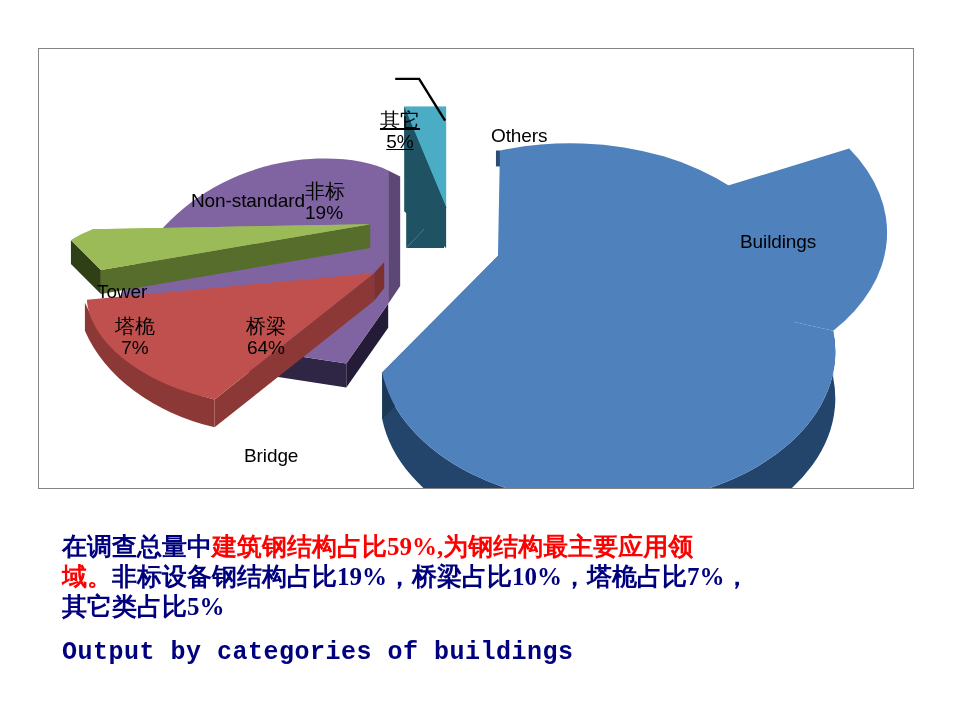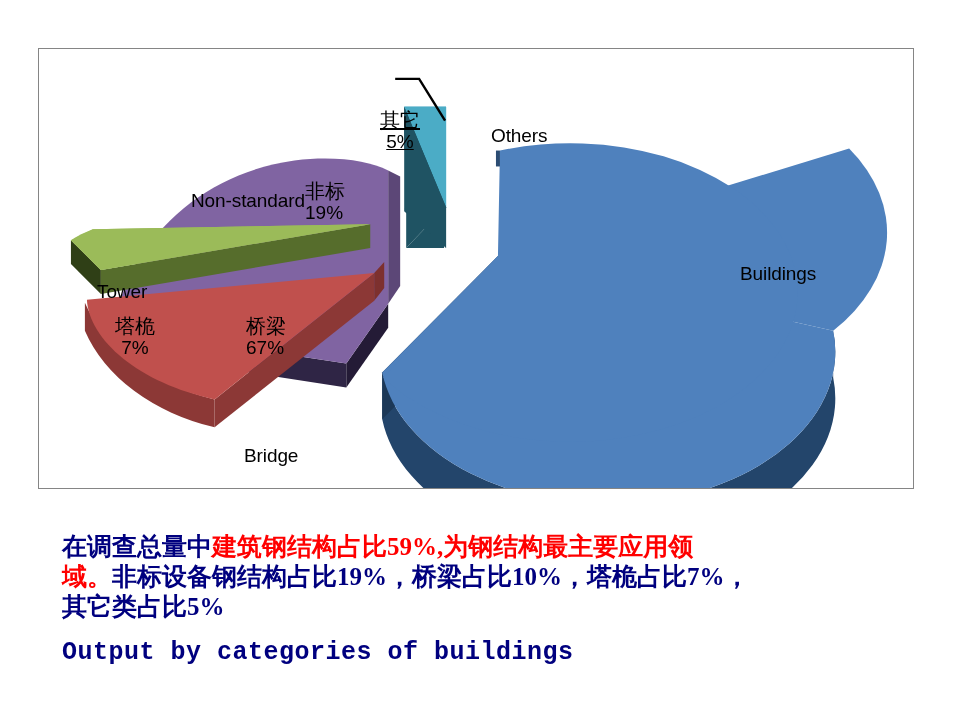--- a/index.html
+++ b/index.html
@@ -51,22 +51,22 @@
   .lbl-cn { font-size: 20px; font-weight: 400; }
   .lbl-pct { font-size: 19px; font-weight: 400; }
 
   #label-others-en   { left: 452px; top: 76px;  font-size: 19px; }
   #label-others-cn   { left: 341px; top: 60px;  text-align: center; text-decoration: underline; }
   #label-nonstd-en   { left: 152px; top: 105px; margin-top: 36px; }
   #label-nonstd-cn   { left: 266px; top: 131px; text-align: left; }
   #label-tower-en    { left: 58px;  top: 232px; }
   #label-tower-cn    { left: 76px;  top: 266px; text-align: center; }
   #label-bridge-en   { left: 205px; top: 396px; }
-  #label-bridge-cn   { left: 207px; top: 266px; text-align: left; }
-  #label-build-en    { left: 701px; top: 214px; }
+  #label-bridge-cn   { left: 207px; top: 266px; text-align: center; }
+  #label-build-en    { left: 701px; top: 182px; }
   #label-build-cn    { left: 672px; top: 243px; text-align: center; }
 
   
   #caption {
     position: absolute;
     left: 62px;
     top: 532px;
     width: 860px;
   }
   .cap-line {
@@ -191,21 +191,21 @@
 
     <div class="lbl" id="label-tower-cn">
       <div class="lbl-cn">塔桅</div>
       <div class="lbl-pct">7%</div>
     </div>
 
     <div class="lbl lbl-en" id="label-bridge-en">Bridge</div>
 
     <div class="lbl" id="label-bridge-cn">
       <div class="lbl-cn">桥梁</div>
-      <div class="lbl-pct">67%</div>
+      <div class="lbl-pct">64%</div>
     </div>
 
     <div class="lbl lbl-en" id="label-build-en">Buildings</div>
 
   </div>
 
   <div id="caption">
     <div class="cap-line"><span>在调查总量中</span><span class="cap-red">建筑钢结构占比59%,为钢结构最主要应用领</span></div>
 
     <div class="cap-line"><span class="cap-red">域。</span><span>非标设备钢结构占比19%，桥梁占比10%，塔桅占比7%，</span></div>

